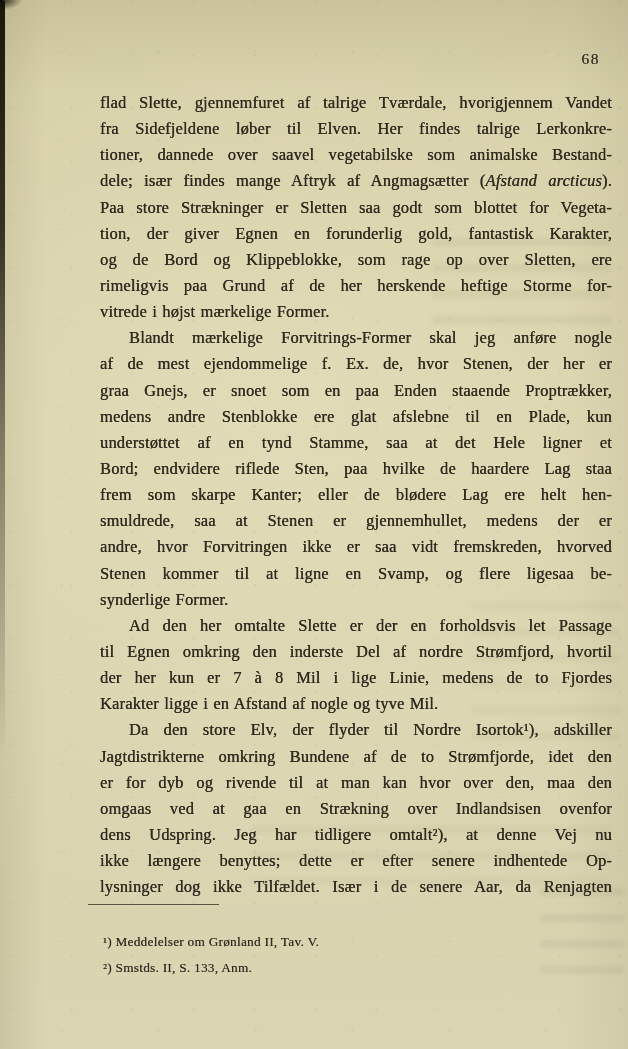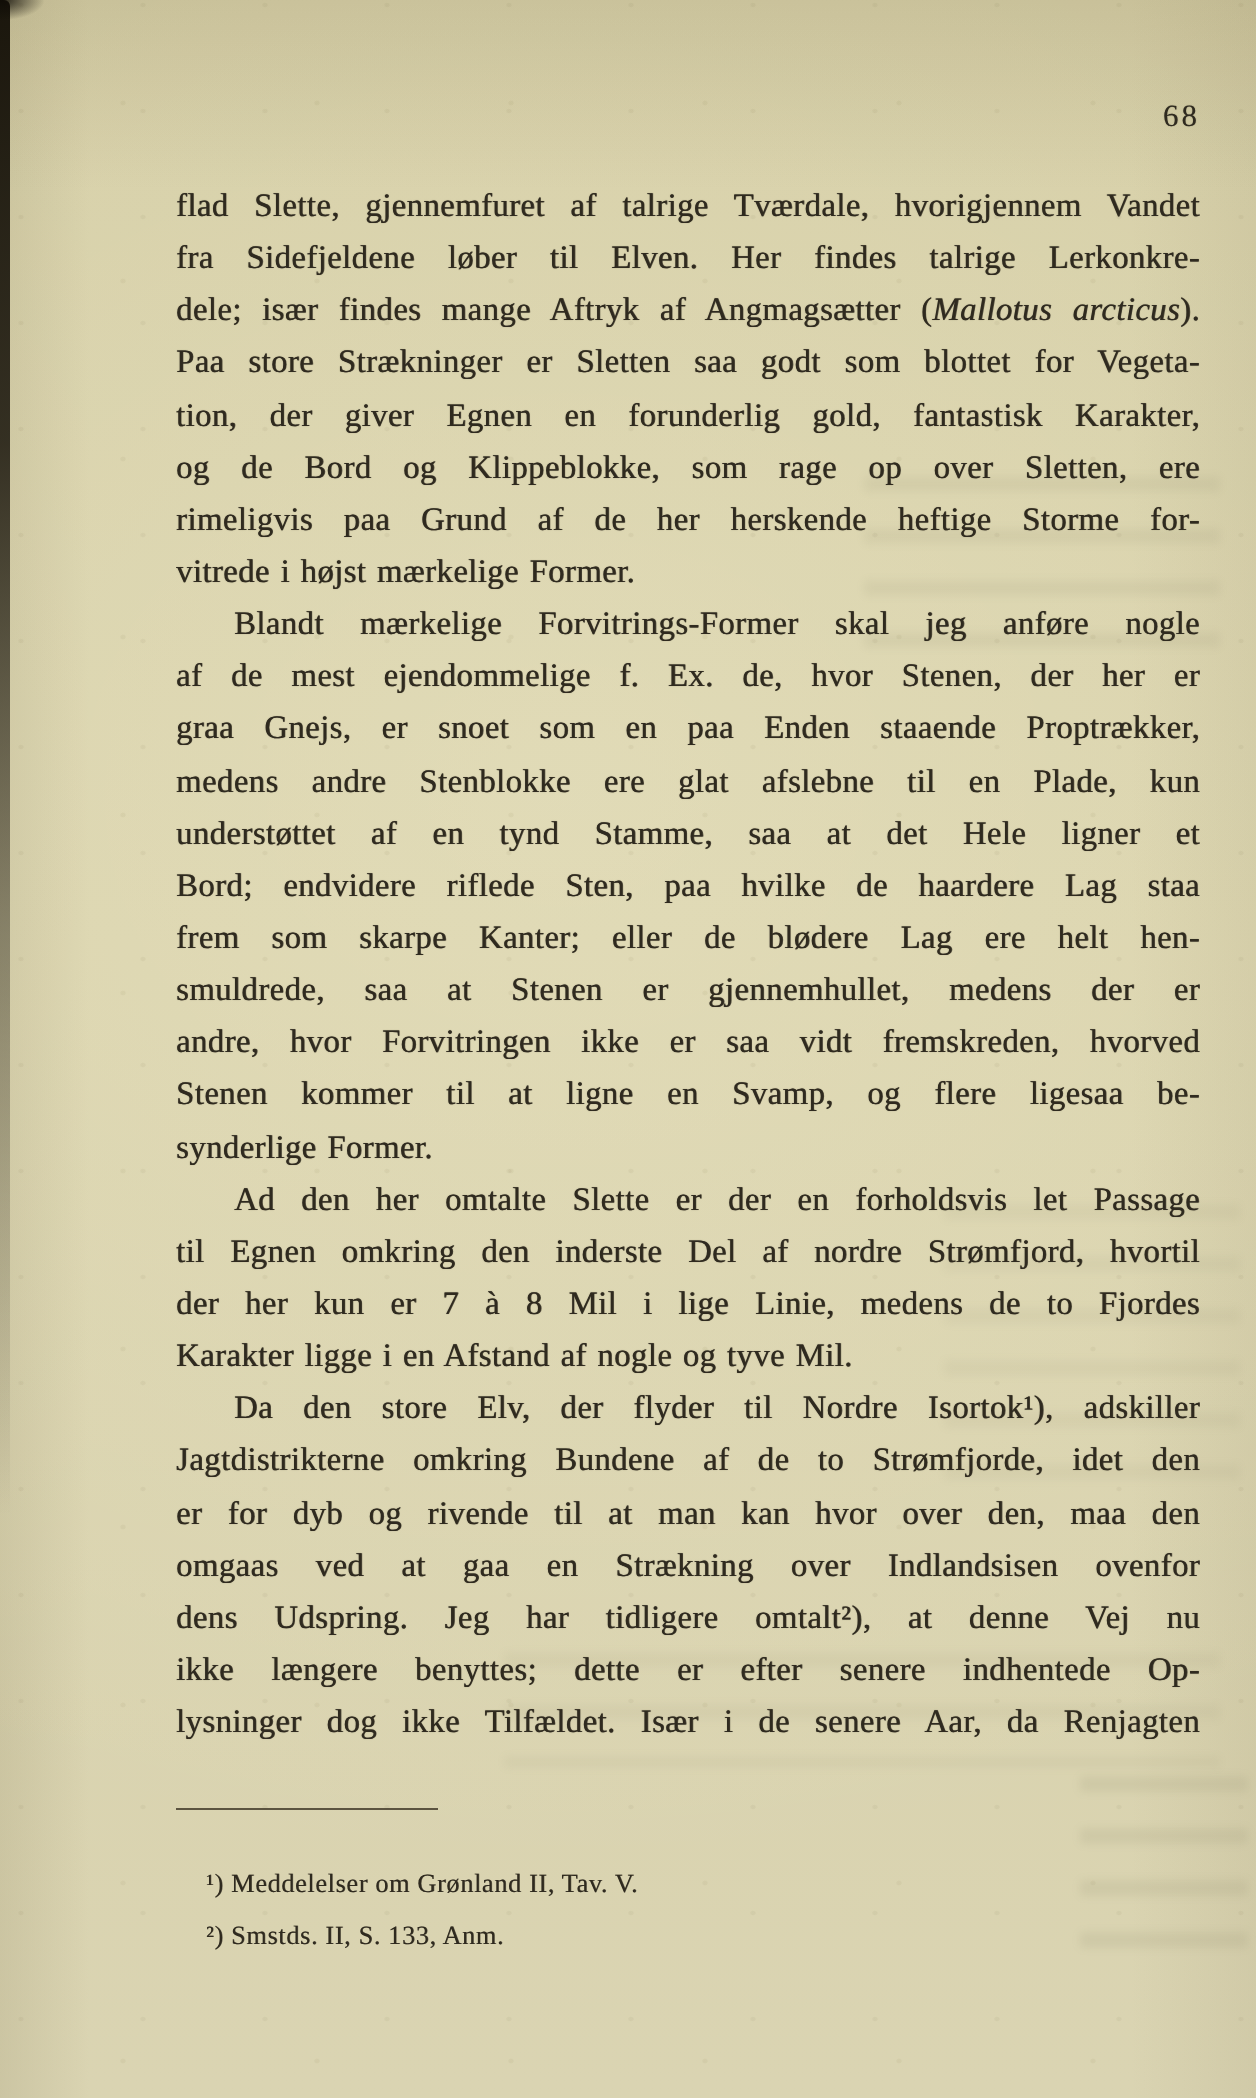--- a/index.html
+++ b/index.html
@@ -44,21 +44,21 @@
   .ghost.g3 { left:252px; top:826px; width:358px; height:58px; opacity:0.22; }
   .ghost.g4 { left:540px; top:888px; width:84px; height:92px; opacity:0.38; }
 
   .pagenum {
     position:absolute; left:88px; top:50px; width:512px;
     box-sizing:border-box; padding-left:28px;
     text-align:right; font-size:15.5px; letter-spacing:1.5px;
     text-shadow:0 0 0.5px rgba(47,42,31,0.55);
   }
   .bodytext {
-    position:absolute; left:88px; top:90px; width:512px;
+    position:absolute; left:100px; top:90px; width:512px;
     font-size:16.4px; line-height:26.15px; letter-spacing:0.2px; word-spacing:1px;
     text-shadow:0.3px 0 0 rgba(47,42,31,0.75), 0 0 0.6px rgba(47,42,31,0.35);
   }
   .ln { text-align:justify; text-align-last:justify; height:26.15px; overflow:hidden; }
   .ln.flush { text-align-last:left; }
   .ln.ind { text-indent:29px; }
   .it { font-style:italic; }
 
   .fnrule {
     position:absolute; left:88px; top:904px; width:131px; height:0;
@@ -81,21 +81,22 @@
   <div class="ghost g1"></div>
   <div class="ghost g2"></div>
   <div class="ghost g3"></div>
   <div class="ghost g4"></div>
 
   <div class="pagenum">68</div>
 
   <div class="bodytext">
     <div class="ln">flad Slette, gjennemfuret af talrige Tværdale, hvorigjennem Vandet</div>
     <div class="ln">fra Sidefjeldene løber til Elven.  Her findes talrige Lerkonkre-</div>
-    <div class="ln"><span>dele; især findes mange Aftryk af Angmagsætter (</span><span class="it">Mallotus arcticus</span><span>).</span></div>
+    <div class="ln">tioner, dannede over saavel vegetabilske som animalske Bestand-</div>
+    <div class="ln"><span>dele; især findes mange Aftryk af Angmagsætter (</span><span class="it">Afstand arcticus</span><span>).</span></div>
     <div class="ln">Paa store Strækninger er Sletten saa godt som blottet for Vegeta-</div>
     <div class="ln">tion, der giver Egnen en forunderlig gold, fantastisk Karakter,</div>
     <div class="ln">og de Bord og Klippeblokke, som rage op over Sletten, ere</div>
     <div class="ln">rimeligvis paa Grund af de her herskende heftige Storme for-</div>
     <div class="ln flush">vitrede i højst mærkelige Former.</div>
     <div class="ln ind">Blandt mærkelige Forvitrings-Former skal jeg anføre nogle</div>
     <div class="ln">af de mest ejendommelige f. Ex. de, hvor Stenen, der her er</div>
     <div class="ln">graa Gnejs, er snoet som en paa Enden staaende Proptrækker,</div>
     <div class="ln">medens andre Stenblokke ere glat afslebne til en Plade, kun</div>
     <div class="ln">understøttet af en tynd Stamme, saa at det Hele ligner et</div>

